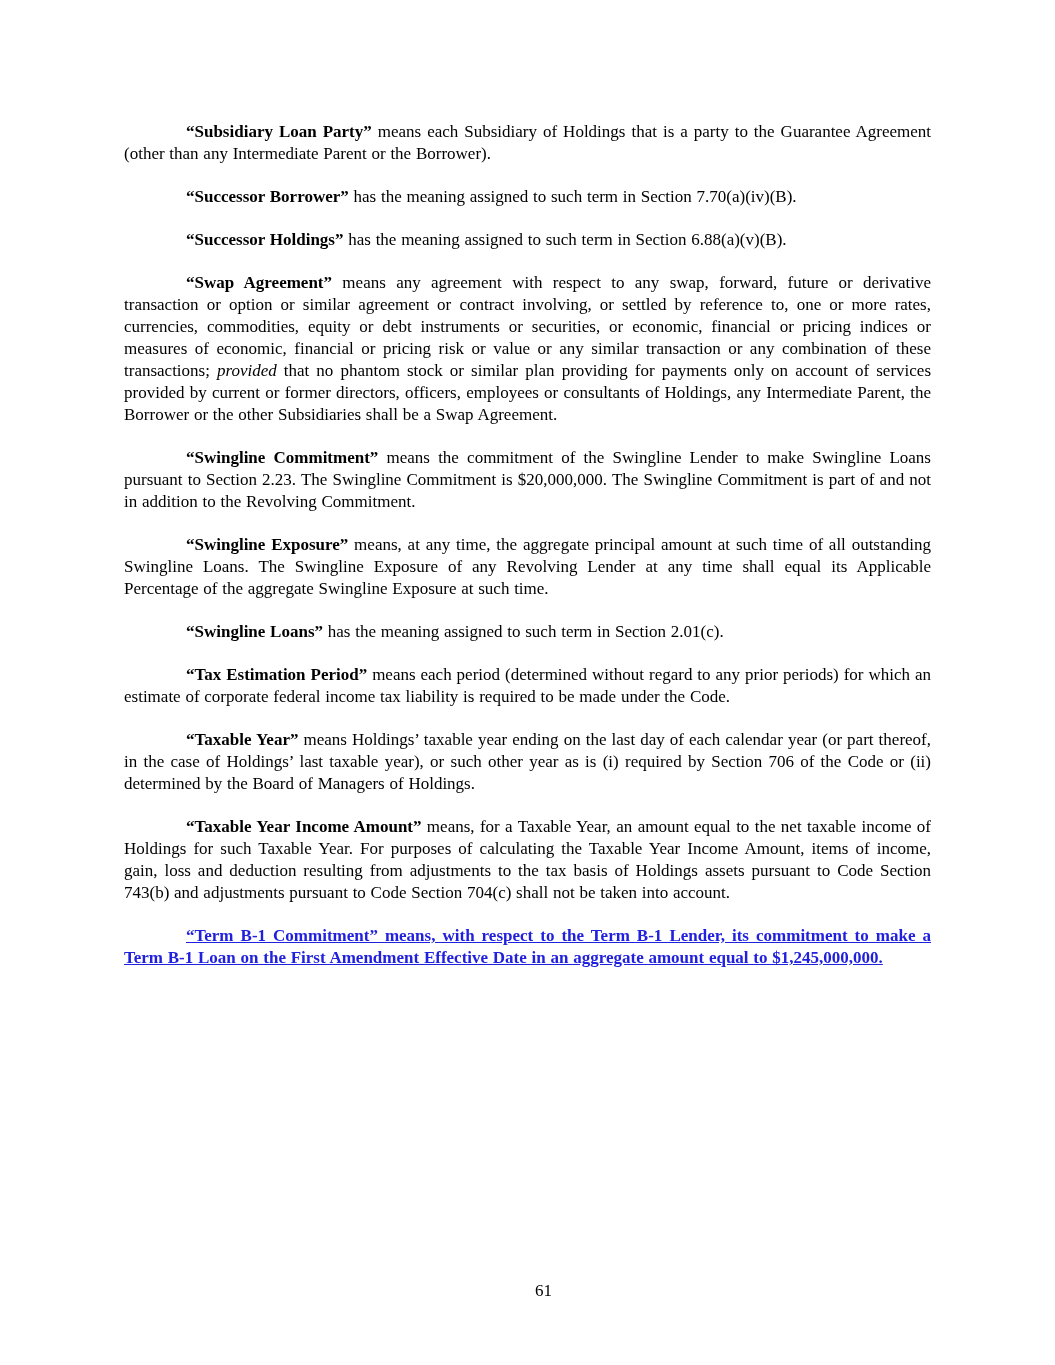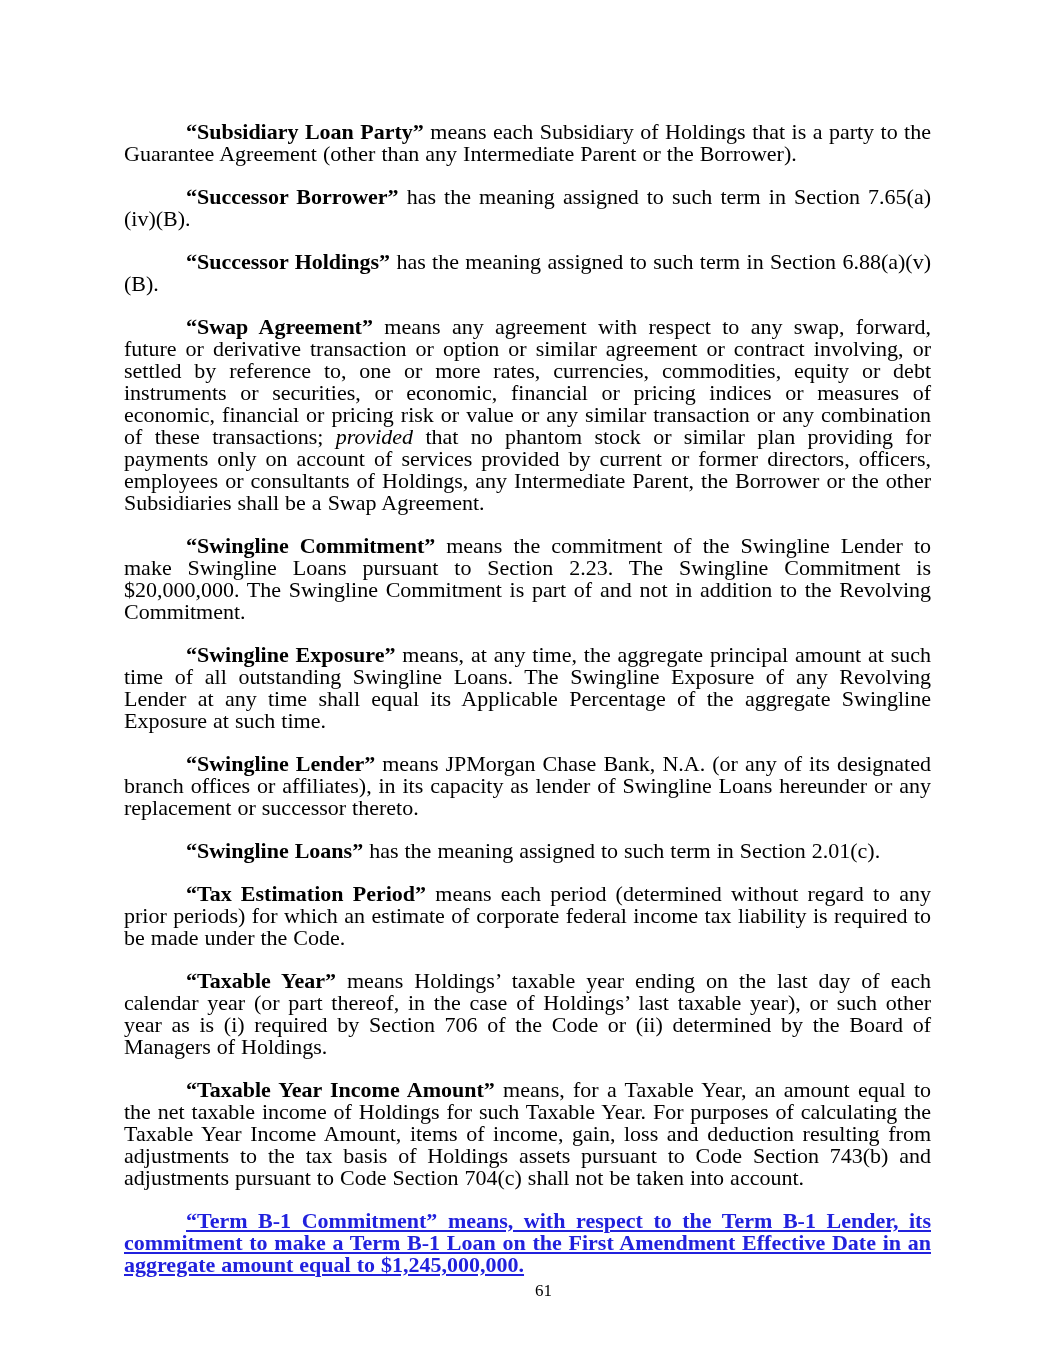--- a/index.html
+++ b/index.html
@@ -15,21 +15,21 @@
     position: relative;
     overflow: hidden;
   }
   .document-body {
     position: absolute;
     left: 124px;
     top: 121px;
     width: 807px;
   }
   p.para {
-    font-size: 22px;
+    font-size: 17px;
     line-height: 22px;
     text-align: justify;
     text-indent: 62px;
     margin: 0 0 21px 0;
     word-spacing: 0.5px;
   }
   p.amendment {
     color: var(--amend-color, #2121dd);
     font-weight: bold;
     text-decoration: underline;
@@ -48,26 +48,25 @@
     text-align: center;
     font-size: 17px;
     line-height: 22px;
   }
 </style>
 </head>
 <body style="--page-bg: #ffffff; --text-color: #000000; --amend-color: #2121dd;">
 
 <div class="document-body">
     <p class="para"><span class="term">“Subsidiary Loan Party”</span><span> means each Subsidiary of Holdings that is a party to the Guarantee Agreement (other than any Intermediate Parent or the Borrower).</span></p>
-    <p class="para"><span class="term">“Successor Borrower”</span><span> has the meaning assigned to such term in Section 7.65(a)(iv)(B).</span></p>
+    <p class="para"><span class="term">“Successor Borrower”</span><span> has the meaning assigned to such term in Section 7.70(a)(iv)(B).</span></p>
     <p class="para"><span class="term">“Successor Holdings”</span><span> has the meaning assigned to such term in Section 6.88(a)(v)(B).</span></p>
     <p class="para"><span class="term">“Swap Agreement”</span><span> means any agreement with respect to any swap, forward, future or derivative transaction or option or similar agreement or contract involving, or settled by reference to, one or more rates, currencies, commodities, equity or debt instruments or securities, or economic, financial or pricing indices or measures of economic, financial or pricing risk or value or any similar transaction or any combination of these transactions; </span><span class="it">provided</span><span> that no phantom stock or similar plan providing for payments only on account of services provided by current or former directors, officers, employees or consultants of Holdings, any Intermediate Parent, the Borrower or the other Subsidiaries shall be a Swap Agreement.</span></p>
     <p class="para"><span class="term">“Swingline Commitment”</span><span> means the commitment of the Swingline Lender to make Swingline Loans pursuant to Section 2.23.  The Swingline Commitment is $20,000,000.  The Swingline Commitment is part of and not in addition to the Revolving Commitment.</span></p>
     <p class="para"><span class="term">“Swingline Exposure”</span><span> means, at any time, the aggregate principal amount at such time of all outstanding Swingline Loans.  The Swingline Exposure of any Revolving Lender at any time shall equal its Applicable Percentage of the aggregate Swingline Exposure at such time.</span></p>
-    <p class="para"><span class="term">“Swingline Lender”</span><span> means JPMorgan Chase Bank, N.A. (or any of its designated branch offices or affiliates), in its capacity as lender of Swingline Loans hereunder or any replacement or successor thereto.</span></p>
     <p class="para"><span class="term">“Swingline Loans”</span><span> has the meaning assigned to such term in Section 2.01(c).</span></p>
     <p class="para"><span class="term">“Tax Estimation Period”</span><span> means each period (determined without regard to any prior periods) for which an estimate of corporate federal income tax liability is required to be made under the Code.</span></p>
     <p class="para"><span class="term">“Taxable Year”</span><span> means Holdings’ taxable year ending on the last day of each calendar year (or part thereof, in the case of Holdings’ last taxable year), or such other year as is (i) required by Section 706 of the Code or (ii) determined by the Board of Managers of Holdings.</span></p>
     <p class="para"><span class="term">“Taxable Year Income Amount”</span><span> means, for a Taxable Year, an amount equal to the net taxable income of Holdings for such Taxable Year.  For purposes of calculating the Taxable Year Income Amount, items of income, gain, loss and deduction resulting from adjustments to the tax basis of Holdings assets pursuant to Code Section 743(b) and adjustments pursuant to Code Section 704(c) shall not be taken into account.</span></p>
     <p class="para amendment"><span>“Term B-1 Commitment” means, with respect to the Term B-1 Lender, its commitment to make a Term B-1 Loan on the First Amendment Effective Date in an aggregate amount equal to $1,245,000,000.</span></p>
   </div>
 
 <div class="page-number">61</div>
 
 </body></html>

